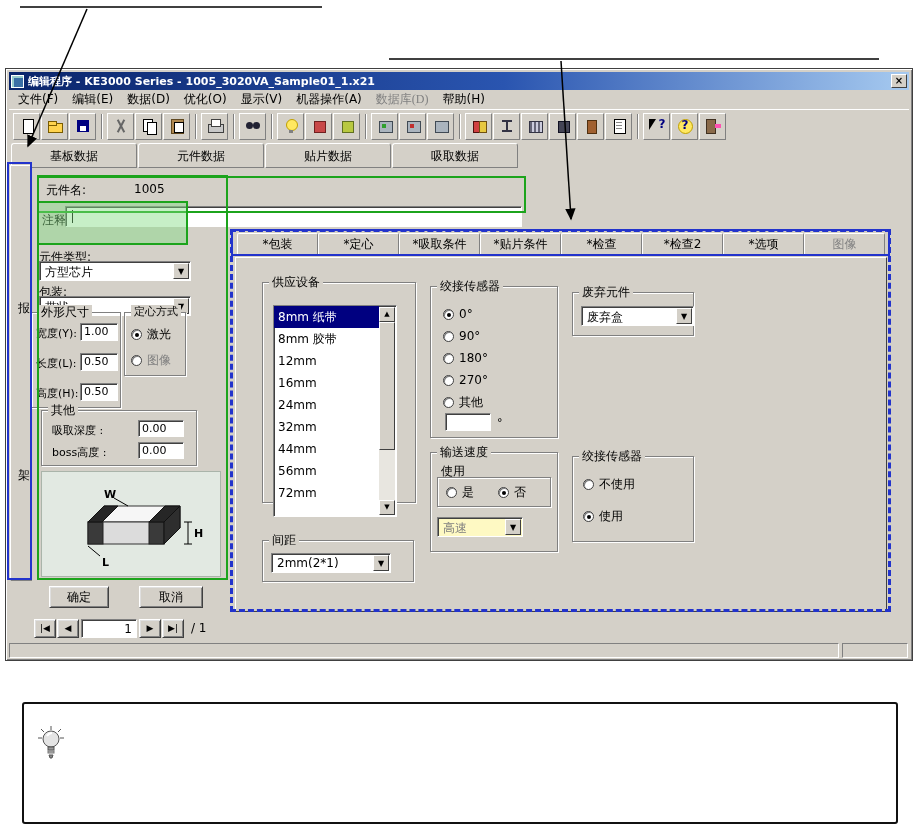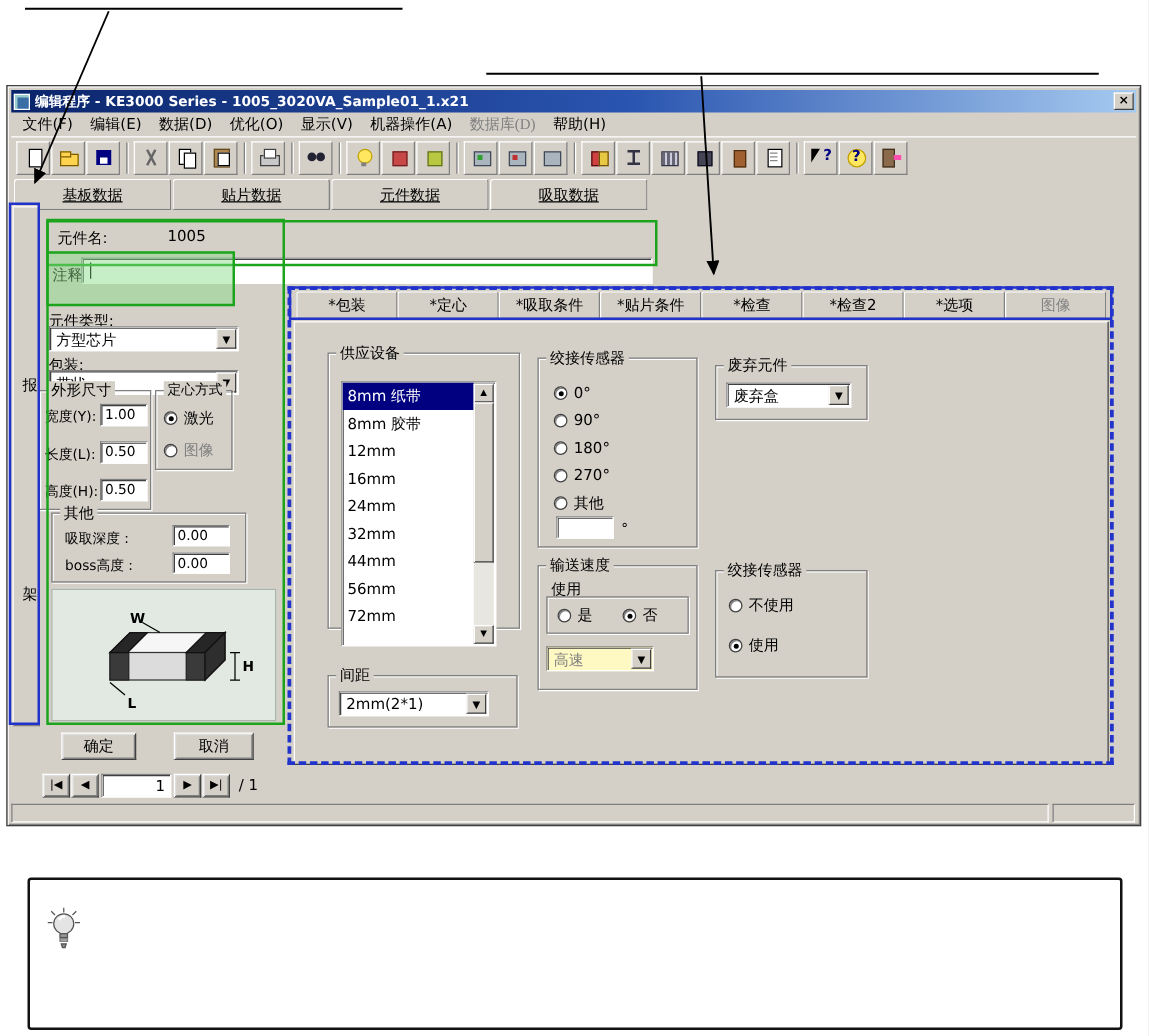--- a/index.html
+++ b/index.html
@@ -83,21 +83,21 @@
   .ic-exit::before { content:""; position:absolute; left:1px; top:1px; width:8px; height:13px; background:#8a6a4a; border:1px solid #403020; }
   .ic-exit::after { content:""; position:absolute; right:0; top:6px; width:6px; height:4px; background:#ff50b0; }
   .ic-helpcircle::before { content:""; position:absolute; left:1px; top:1px; width:13px; height:13px; border-radius:50%; background:#ffe860; border:1px solid #c0a000; }
   .qmark { position:absolute; right:-1px; top:-1px; font-size:12px; font-weight:bold; color:#000080; }
   .qmark.center { right:4px; top:0; }
 
   
   .tabs { position:absolute; left:5px; top:74px; height:25px; display:flex; }
   .tab { width:126px; height:25px; margin-right:1px; text-align:center; line-height:24px;
     background:#d4d0c8; border:1px solid; border-color:#fff #808080 #808080 #fff;
-    border-radius:3px 3px 0 0; white-space:nowrap;text-decoration:underline; }
+    border-radius:3px 3px 0 0; white-space:nowrap; }
   .dtab { position:absolute; top:164px; width:81px; height:22px; text-align:center; line-height:21px;
     background:#d4d0c8; border:1px solid; border-color:#fff #808080 #808080 #fff;
     border-radius:2px 2px 0 0; font-size:12px; white-space:nowrap; overflow:hidden; }
   .dtab.disabled { color:#848484; }
 
   
   .grp { position:absolute; border:1px solid #808080;
     box-shadow: inset 1px 1px 0 #fff, 1px 1px 0 #fff; }
   .lg { position:absolute; top:-8px; left:6px; background:#d4d0c8; padding:0 3px; line-height:14px; white-space:nowrap; }
   .field { position:absolute; background:#fff; border:1px solid; border-color:#808080 #fff #fff #808080;
@@ -265,22 +265,22 @@
           <span class="qmark center">?</span>
         </span>
       </div>
     <div class="tb">
         <span class="ic ic-exit"></span>
       </div>
   </div>
 
   <div class="tabs">
     <div class="tab">基板数据</div>
+    <div class="tab">元件数据</div>
     <div class="tab">贴片数据</div>
-    <div class="tab">元件数据</div>
     <div class="tab">吸取数据</div>
   </div>
 
   <div class="vstrip">
     <div class="vlabel" style="top:126px">报</div>
     <div class="vlabel" style="top:293px">架</div>
   </div>
 
   <div class="label" style="left:40px;top:113px">元件名:</div>
   <div class="label" style="left:128px;top:113px">1005</div>
@@ -427,21 +427,21 @@
       <div class="radio-row" style="left:12px;top:108px">
         <span class="rb"></span>
         <span>其他</span>
       </div>
       <div class="field" style="left:14px;top:126px;width:46px;height:18px"></div>
       <span class="slabel" style="left:66px;top:129px">°</span>
     </div>
 
     <div class="grp" style="left:336px;top:34px;width:122px;height:44px">
       <span class="lg">废弃元件</span>
-      <div class="dd" style="left:8px;top:13px;width:100px">
+      <div class="dd" style="left:8px;top:13px;width:113px">
         <span class="val">废弃盒</span>
         <span class="arrow">▼</span>
       </div>
     </div>
 
     <div class="grp" style="left:194px;top:194px;width:128px;height:100px">
       <span class="lg">输送速度</span>
       <span class="slabel" style="left:10px;top:10px;font-size:12px">使用</span>
       <div class="inner-etch" style="left:6px;top:24px;width:114px;height:30px">
         <div class="radio-row" style="left:8px;top:7px">

